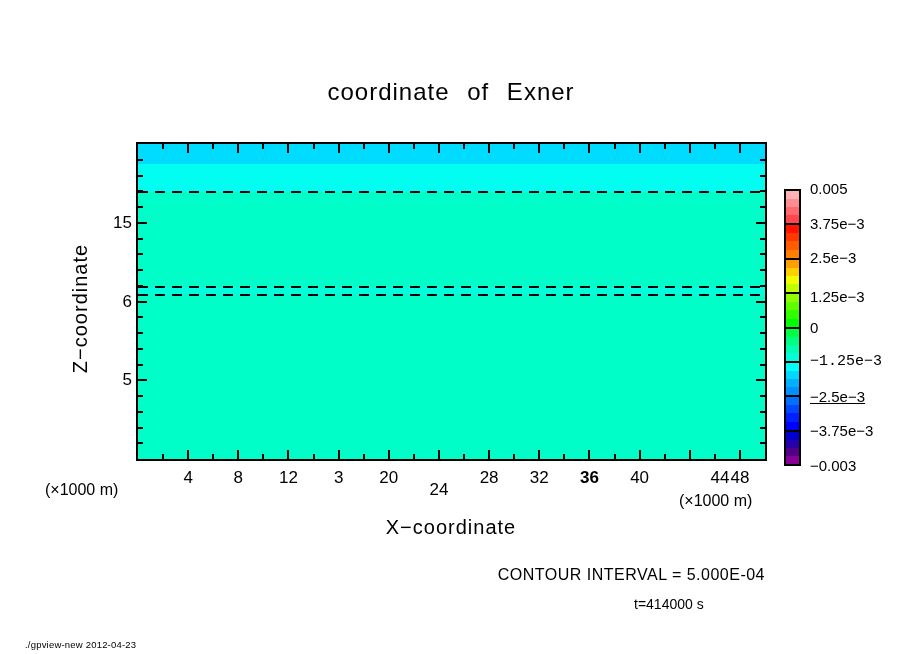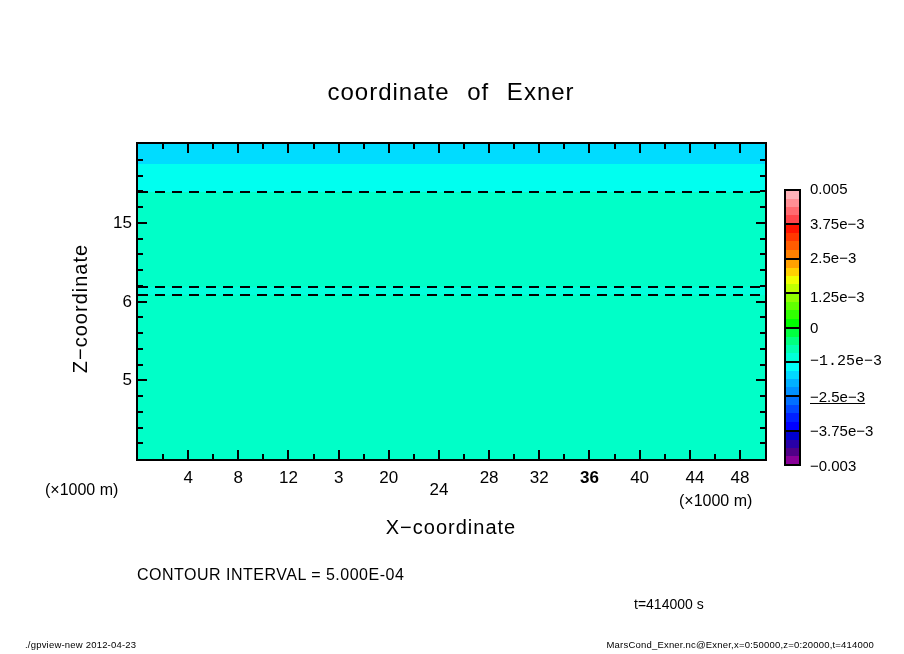--- a/index.html
+++ b/index.html
@@ -16,21 +16,21 @@
   .cline{position:absolute;left:0;width:100%;height:2px;
     background:repeating-linear-gradient(90deg,#000 0,#000 10px,rgba(0,0,0,0) 10px,rgba(0,0,0,0) 17px);}
   .tick{position:absolute;background:#000;}
   .xlab{position:absolute;transform:translateX(-50%);font-size:17px;top:468px;}
   .zlab{position:absolute;width:44px;text-align:right;font-size:17px;}
   #xaxis-label{left:137px;top:516px;width:628px;text-align:center;font-size:20px;letter-spacing:1px;}
   #zaxis-label{left:-10px;top:297px;width:180px;text-align:center;font-size:20px;letter-spacing:1px;
     transform:rotate(-90deg);transform-origin:center;}
   #xunit-left{left:45px;top:481px;font-size:16px;}
   #xunit-right{left:679px;top:492px;font-size:16px;}
-  #contour-note{left:137px;top:566px;width:628px;text-align:left;font-size:16px;letter-spacing:0.5px;}
+  #contour-note{left:137px;top:566px;width:628px;text-align:right;font-size:16px;letter-spacing:0.5px;}
   #time-note{left:634px;top:596px;font-size:14px;}
   #colorbar{left:784px;top:189px;width:17px;height:277px;border:2px solid #000;
     box-sizing:border-box;display:flex;flex-direction:column;}
   .cb-seg{flex:1;}
   .cb-seg:not(:last-child){border-bottom:2px solid #000;}
   .cb-label{position:absolute;left:810px;font-size:15px;white-space:nowrap;}
   .footer{font-size:9.5px;letter-spacing:0.2px;}
   #footer-left{left:25px;top:639px;}
   #footer-right{right:30px;top:639px;}
 </style>
@@ -150,33 +150,32 @@
       <div class="cb-seg" style="background: linear-gradient(rgb(255, 20, 0) 0%, rgb(255, 20, 0) 25%, rgb(255, 56, 0) 25%, rgb(255, 56, 0) 50%, rgb(255, 92, 0) 50%, rgb(255, 92, 0) 75%, rgb(255, 128, 0) 75%, rgb(255, 128, 0) 100%);"></div>
       <div class="cb-seg" style="background: linear-gradient(rgb(255, 160, 0) 0%, rgb(255, 160, 0) 25%, rgb(255, 208, 0) 25%, rgb(255, 208, 0) 50%, rgb(240, 255, 0) 50%, rgb(240, 255, 0) 75%, rgb(192, 255, 0) 75%, rgb(192, 255, 0) 100%);"></div>
       <div class="cb-seg" style="background: linear-gradient(rgb(144, 255, 0) 0%, rgb(144, 255, 0) 25%, rgb(96, 255, 0) 25%, rgb(96, 255, 0) 50%, rgb(48, 255, 0) 50%, rgb(48, 255, 0) 75%, rgb(0, 255, 0) 75%, rgb(0, 255, 0) 100%);"></div>
       <div class="cb-seg" style="background: linear-gradient(rgb(0, 255, 64) 0%, rgb(0, 255, 64) 25%, rgb(0, 255, 128) 25%, rgb(0, 255, 128) 50%, rgb(0, 255, 176) 50%, rgb(0, 255, 176) 75%, rgb(0, 255, 216) 75%, rgb(0, 255, 216) 100%);"></div>
       <div class="cb-seg" style="background: linear-gradient(rgb(0, 255, 248) 0%, rgb(0, 255, 248) 25%, rgb(0, 216, 255) 25%, rgb(0, 216, 255) 50%, rgb(0, 176, 255) 50%, rgb(0, 176, 255) 75%, rgb(0, 144, 255) 75%, rgb(0, 144, 255) 100%);"></div>
       <div class="cb-seg" style="background: linear-gradient(rgb(0, 112, 255) 0%, rgb(0, 112, 255) 25%, rgb(0, 72, 255) 25%, rgb(0, 72, 255) 50%, rgb(0, 32, 255) 50%, rgb(0, 32, 255) 75%, rgb(0, 0, 255) 75%, rgb(0, 0, 255) 100%);"></div>
       <div class="cb-seg" style="background: linear-gradient(rgb(0, 0, 208) 0%, rgb(0, 0, 208) 25%, rgb(40, 0, 168) 25%, rgb(40, 0, 168) 50%, rgb(80, 0, 136) 50%, rgb(80, 0, 136) 75%, rgb(136, 0, 152) 75%, rgb(136, 0, 152) 100%);"></div>
     </div>
 
   <div class="abs footer" id="footer-left">./gpview-new  2012-04-23</div>
-  <div class="abs footer" id="footer-right">MarsCond_Exner.nc@Exner,x=0:50000,z=0:20000,t=414000</div>
 
 <div class="xlab" style="left: 188.16px;">4</div>
     <div class="xlab" style="left: 238.32px;">8</div>
     <div class="xlab" style="left: 288.48px;">12</div>
     <div class="xlab" style="left: 338.64px;">3</div>
     <div class="xlab" style="left: 388.8px;">20</div>
     <div class="xlab" style="left: 438.96px; margin-top: 12px;">24</div>
     <div class="xlab" style="left: 489.12px;">28</div>
     <div class="xlab" style="left: 539.28px;">32</div>
     <div class="xlab" style="left: 589.44px; font-weight: bold;">36</div>
     <div class="xlab" style="left: 639.6px;">40</div>
-    <div class="xlab" style="left: 695px;">44</div>
+    <div class="xlab" style="left: 720px;">44</div>
     <div class="xlab" style="left: 739.92px;">48</div>
     <div class="zlab" style="left: 88px; top: 370.25px;">5</div>
     <div class="zlab" style="left: 88px; top: 291.5px;">6</div>
     <div class="zlab" style="left: 88px; top: 212.75px;">15</div>
     <div class="cb-label" style="top: 180px;">0.005</div>
     <div class="cb-label" style="top: 214.625px;">3.75e−3</div>
     <div class="cb-label" style="top: 249.25px;">2.5e−3</div>
     <div class="cb-label" style="top: 288px;">1.25e−3</div>
     <div class="cb-label" style="top: 318.5px;">0</div>
     <div class="cb-label" style="top: 353.125px; font-family: Liberation Mono, monospace;">−1.25e−3</div>

